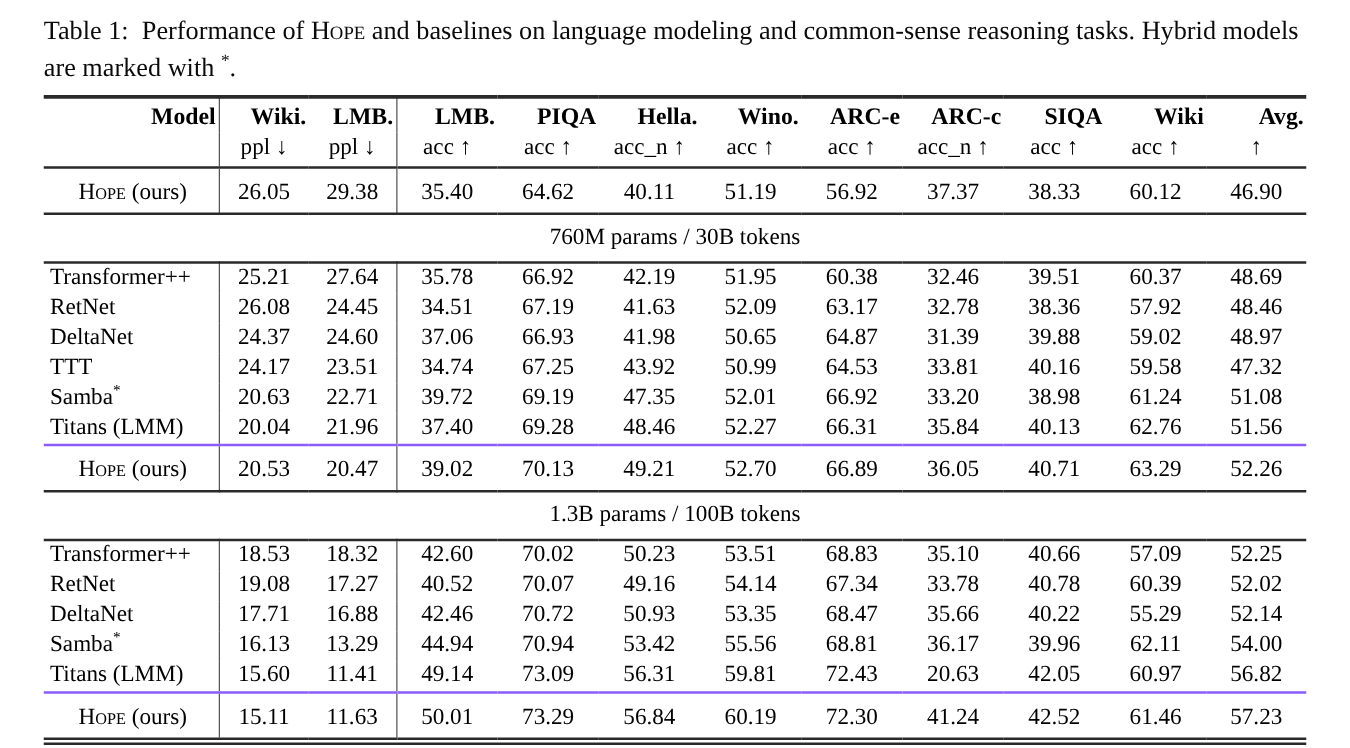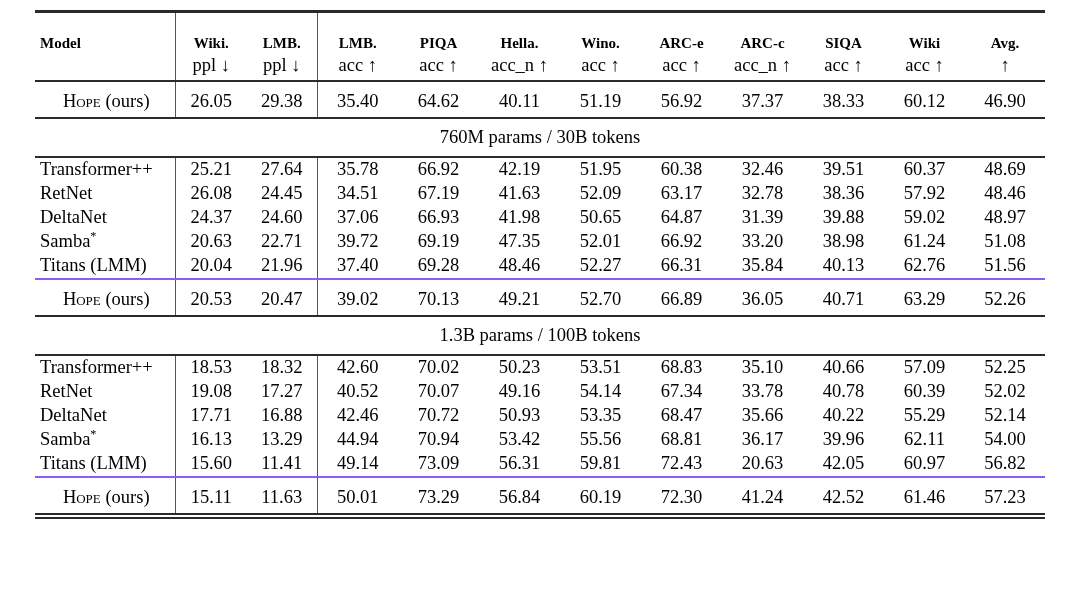--- a/index.html
+++ b/index.html
@@ -42,23 +42,24 @@
     font-weight: normal;
     white-space: nowrap;
     overflow: hidden;
   }
   th.model-col, td.model-cell {
     text-align: left;
     padding-left: 5px;
   }
   thead tr.names-row th {
     font-weight: bold;
-    font-size: 15px;
-    padding-top: 22px;
+    font-size: 19px;
+    padding-top: 5px;
     line-height: 1.1;
+    text-align: right;
   }
   thead tr.subs-row th {
     padding-bottom: 5px;
     line-height: 1.1;
     border-bottom: 2px solid #2a2a2a;
     margin-top: 40px;
   }
   .vr { border-left: 1px solid #555; }
   tr.section-row td {
     border-top: 2px solid #2a2a2a;
@@ -78,20 +79,21 @@
     width: 1010px;
     height: 2px;
     background: #2a2a2a;
     margin-top: 2px;
   }
 </style>
 </head>
 <body>
 
 <div class="page">
+  <div class="caption"><span>Table 1:&nbsp; Performance of </span><span class="sc">Hope</span><span> and baselines on language modeling and common-sense reasoning tasks. Hybrid models are marked with </span><span class="sup">*</span><span>.</span></div>
   <table class="results">
     <colgroup>
         <col style="width: 140px;">
         <col style="width: 72px;">
         <col style="width: 70px;">
         <col style="width: 81px;">
         <col style="width: 81px;">
         <col style="width: 81px;">
         <col style="width: 81px;">
         <col style="width: 81px;">
@@ -184,20 +186,34 @@
           <td>66.93</td>
           <td>41.98</td>
           <td>50.65</td>
           <td>64.87</td>
           <td>31.39</td>
           <td>39.88</td>
           <td>59.02</td>
           <td>48.97</td>
         </tr>
         <tr class="data-row">
+          <td class="model-cell">TTT</td>
+          <td class="vr">24.17</td>
+          <td>23.51</td>
+          <td class="vr">34.74</td>
+          <td>67.25</td>
+          <td>43.92</td>
+          <td>50.99</td>
+          <td>64.53</td>
+          <td>33.81</td>
+          <td>40.16</td>
+          <td>59.58</td>
+          <td>47.32</td>
+        </tr>
+        <tr class="data-row">
           <td class="model-cell">Samba<sup>*</sup></td>
           <td class="vr">20.63</td>
           <td>22.71</td>
           <td class="vr">39.72</td>
           <td>69.19</td>
           <td>47.35</td>
           <td>52.01</td>
           <td>66.92</td>
           <td>33.20</td>
           <td>38.98</td>

